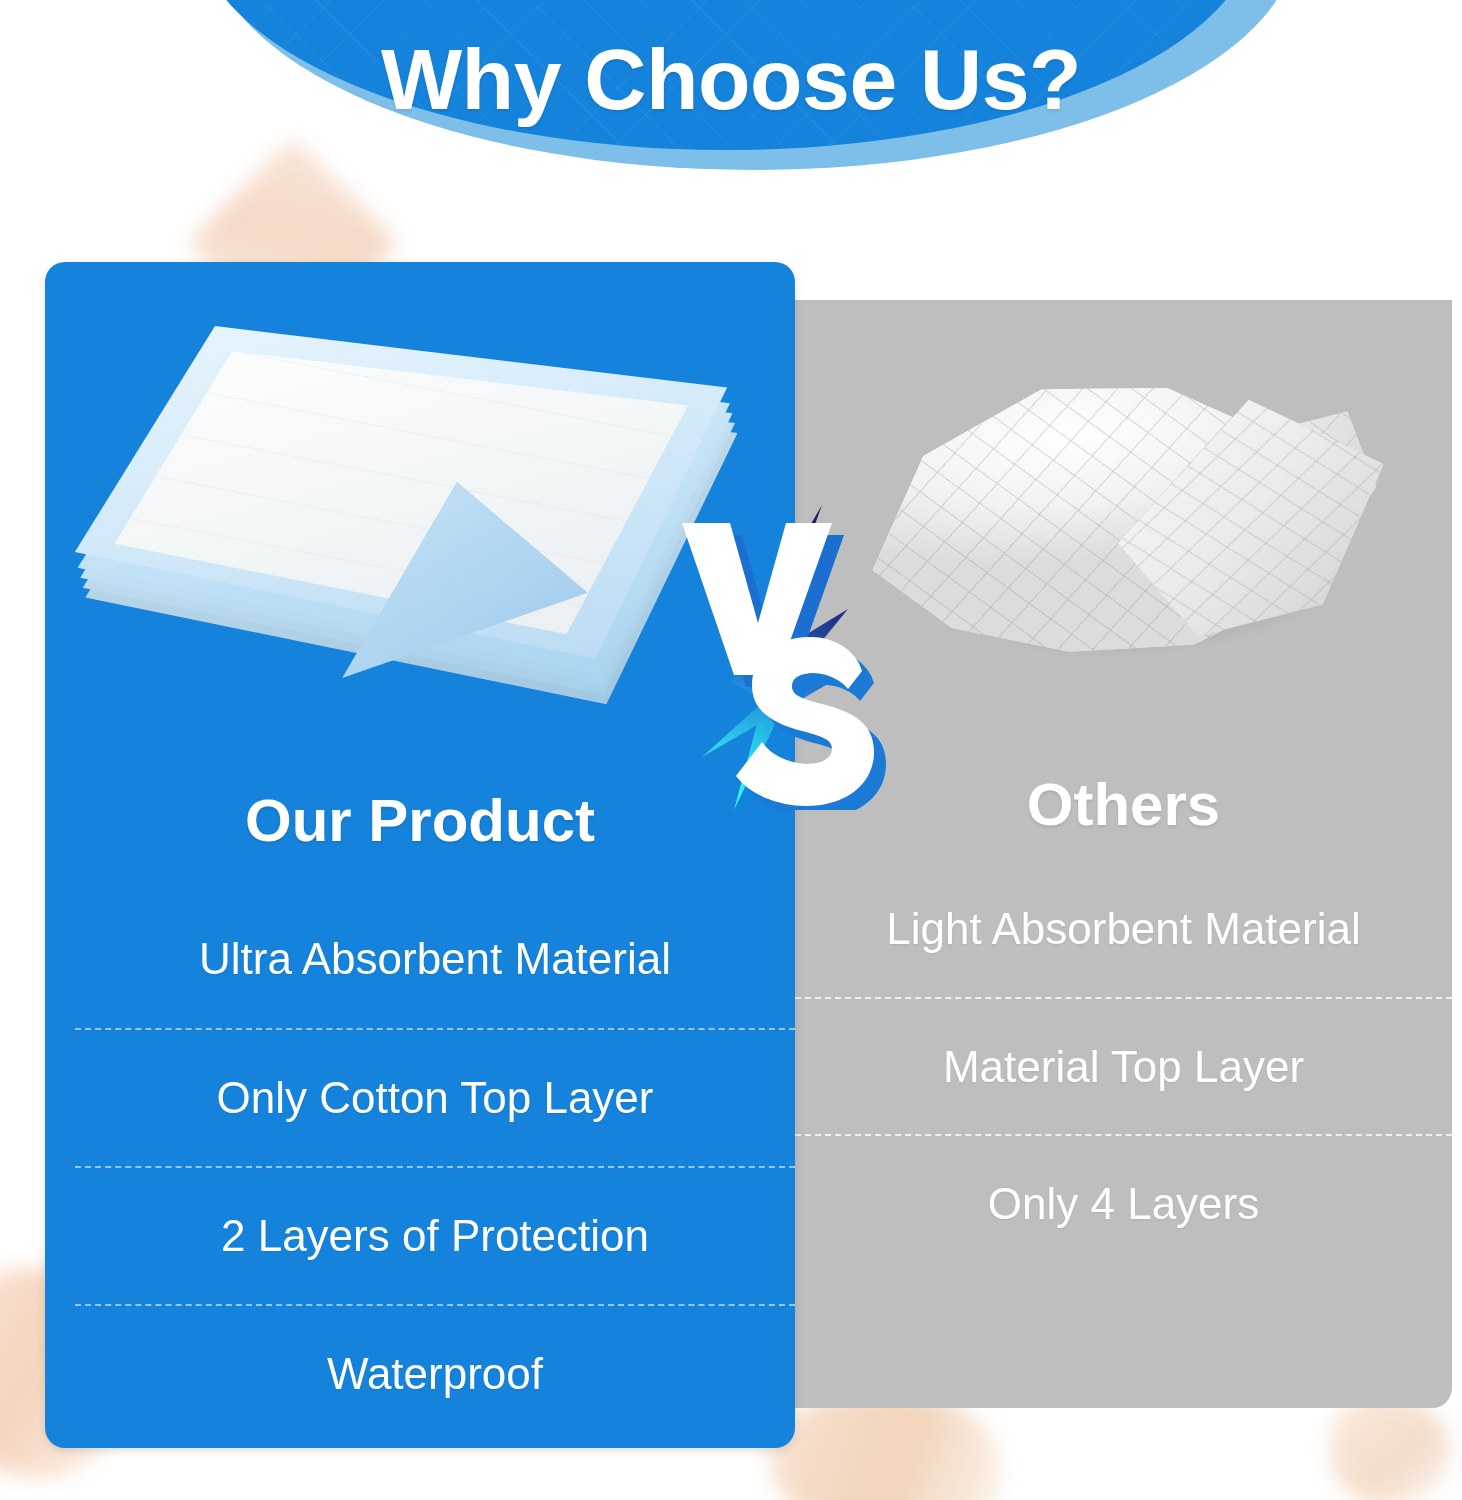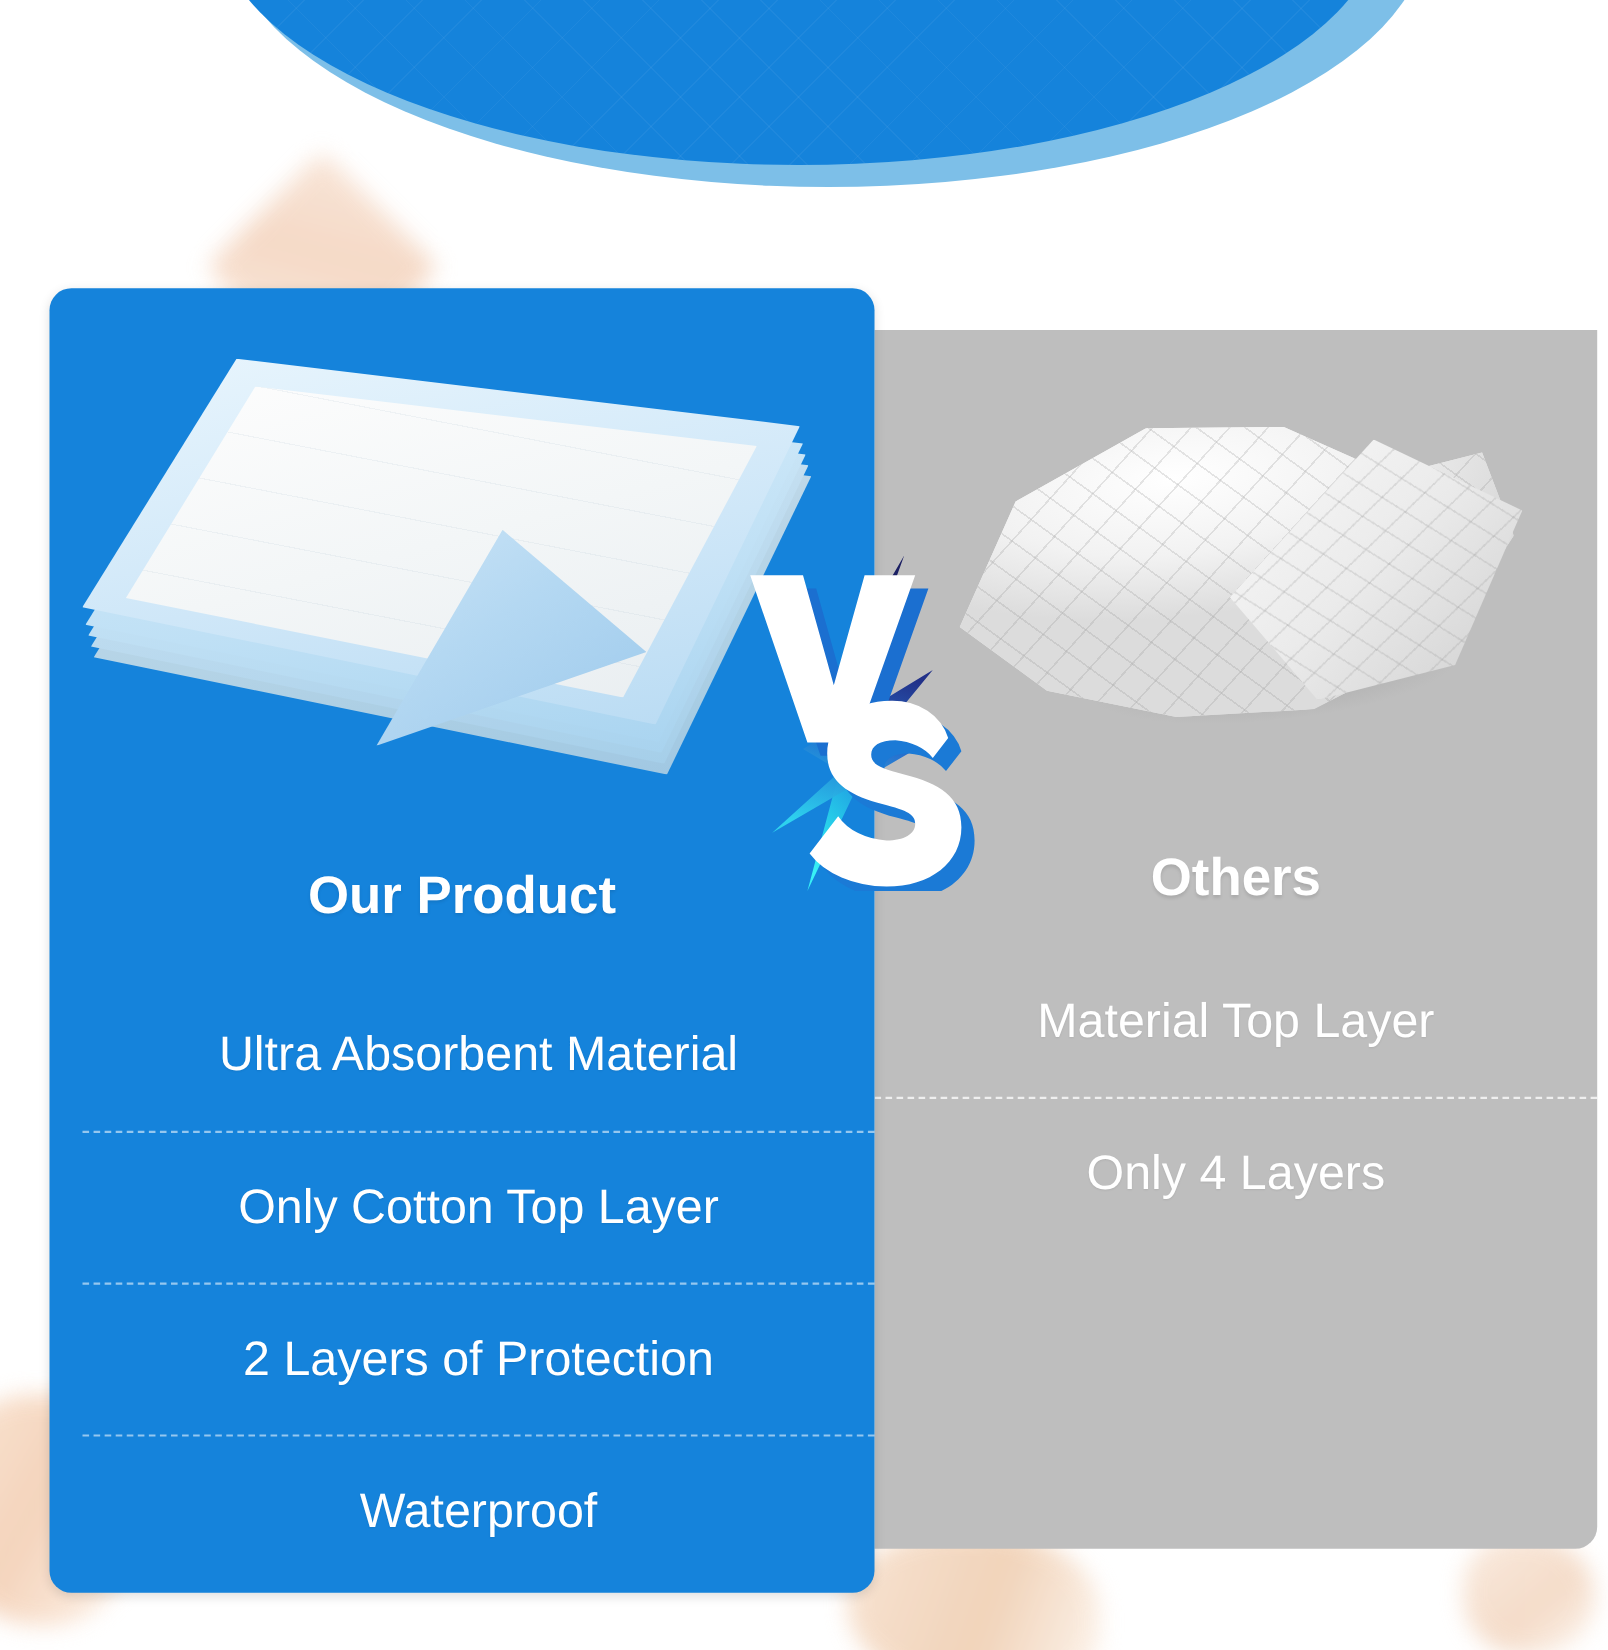--- a/index.html
+++ b/index.html
@@ -237,21 +237,21 @@
     left: 672px; top: 505px;
     width: 225px; height: 305px;
     z-index: 9;
     pointer-events: none;
   }
 
   
   .col-head {
     position: absolute;
     text-align: center;
-    font-size: 48px;
+    font-size: 60px;
     font-weight: 700;
     color: #ffffff;
     line-height: 1;
     white-space: nowrap;
     text-shadow: 0 2px 3px rgba(0,0,0,.10);
   }
   .col-head-ours   { left: 45px; top: 791px; width: 750px; }
   .col-head-others { left: 795px; top: 775px; width: 657px; }
 
   .feature-list { position: absolute; }
@@ -288,20 +288,21 @@
 
   <div class="bg-blob blob-top"></div>
   <div class="bg-blob blob-left"></div>
   <div class="bg-blob blob-bottom"></div>
   <div class="bg-blob blob-bottom2"></div>
 
   <div class="header-wrap">
     <div class="ellipse-back"></div>
     <div class="ellipse-front"></div>
   </div>
+  <div class="page-title">Why Choose Us?</div>
 
   <div class="panel panel-others">
     <div class="img-area-others">
       <div class="crumple">
         <div class="crumple-shadow"></div>
         <div class="crumple-body"></div>
         <div class="crumple-flap"></div>
       </div>
     </div>
   </div>
@@ -325,20 +326,21 @@
   <div class="col-head col-head-others" style="z-index:3">Others</div>
 
   <div class="feature-list list-ours">
     <div class="feature-row">Ultra Absorbent Material</div>
     <div class="feature-row">Only Cotton Top Layer</div>
     <div class="feature-row">2 Layers of Protection</div>
     <div class="feature-row">Waterproof</div>
   </div>
 
   <div class="feature-list list-others">
+    <div class="feature-row">Light Absorbent Material</div>
     <div class="feature-row">Material Top Layer</div>
     <div class="feature-row">Only 4 Layers</div>
   </div>
 
   <div class="vs-badge">
     <svg viewBox="0 0 225 305" width="225" height="305">
       <defs>
         <linearGradient id="boltGrad" x1="0.62" y1="0" x2="0.30" y2="1">
           <stop offset="0%" stop-color="#1b1f63"></stop>
           <stop offset="30%" stop-color="#1d4fb5"></stop>

